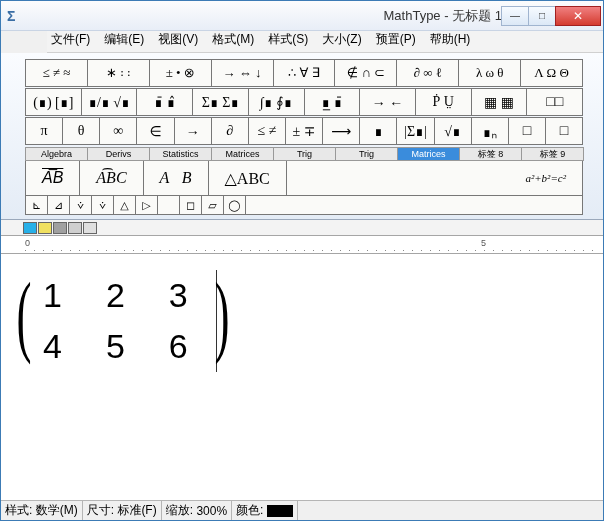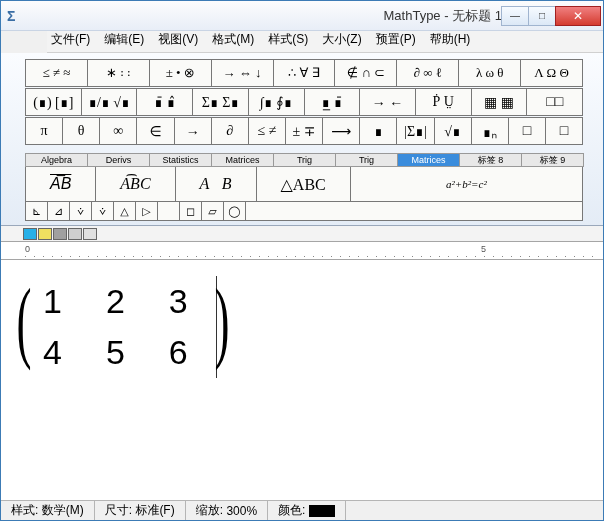--- a/index.html
+++ b/index.html
@@ -17,26 +17,26 @@
 .menubar { height: 22px; background: #f3f3f3; display: flex; align-items: flex-start; padding: 0 4px; border-bottom: 1px solid #d0d0d0; font-size: 12px; margin-left: 46px; }
 .menubar span { margin-right: 14px; cursor: default; }
 
 .toolarea { background: linear-gradient(#fafcff,#e4ecf6); padding: 6px 20px 4px 24px; border-bottom: 1px solid #9aa8bb; }
 .palette-row { display: flex; border: 1px solid #777; margin-bottom: 1px; }
 .palette-row .cell { flex: 1; border-right: 1px solid #777; height: 26px; display: flex; align-items: center; justify-content: center; font-size: 13px; font-family: "Times New Roman", serif; background: #fafaf8; cursor: pointer; position: relative; }
 .palette-row .cell:last-child { border-right: none; }
 .palette-row.r2 .cell { font-size: 14px; }
 .palette-row.r3 .cell { font-size: 14px; }
 
-.tabstrip { display: flex; margin-top: 8px; }
+.tabstrip { display: flex; margin-top: 2px; }
 .tab { flex: 1; height: 14px; background: #e8e8e8; border: 1px solid #999; margin-right: -1px; font-size: 9px; text-align: center; line-height: 13px; cursor: pointer; }
 .tab.active { background: #3a8cdc; color: #fff; }
 
 .bigrow { display: flex; border: 1px solid #777; border-top: none; }
-.bigrow .bcell { border-right: 1px solid #777; height: 34px; display: flex; align-items: center; justify-content: center; font-family: "Times New Roman", serif; font-style: italic; background: #fafaf8; padding: 0 24px; font-size: 16px; cursor: pointer; }
+.bigrow .bcell { border-right: 1px solid #777; height: 34px; display: flex; align-items: center; justify-content: flex-end; font-family: "Times New Roman", serif; font-style: italic; background: #fafaf8; padding: 0 16px; font-size: 16px; cursor: pointer; }
 .bigrow .bcell:last-child { border-right: none; flex: 1; }
 
 .smallrow { display: flex; border: 1px solid #777; border-top: none; }
 .smallrow .scell { width: 22px; height: 18px; border-right: 1px solid #777; display: flex; align-items: center; justify-content: center; font-size: 11px; background: #fafaf8; cursor: pointer; }
 .smallrow .scell.fill { flex: 1; border-right: none; }
 
 .colorbar { height: 16px; background: #f3f3f3; border-bottom: 1px solid #a5a5a5; display: flex; align-items: center; padding-left: 22px; gap: 1px; }
 .colorbar .sw { width: 14px; height: 12px; border: 1px solid #666; }
 
 .ruler { height: 18px; background: #fff; border-bottom: 1px solid #a5a5a5; position: relative; font-size: 9px; color: #555; }
@@ -46,21 +46,21 @@
 
 .canvas { flex: 1; background: #fff; position: relative; overflow: auto; }
 .matrix { position: absolute; left: 20px; top: 16px; font-family: "Times New Roman", serif; font-size: 34px; border-right: 1px solid #333; padding-right: 6px; }
 .matrix table { border-collapse: collapse; }
 .matrix td { padding: 6px 22px; text-align: center; }
 .paren { position: absolute; top: 16px; font-family: "Times New Roman", serif; font-size: 90px; line-height: 90px; transform: scaleX(0.5); }
 .paren.left { left: 8px; }
 .paren.right { left: 206px; }
 
 .statusbar { height: 20px; background: #f0f0f0; border-top: 1px solid #b5b5b5; display: flex; align-items: center; font-size: 12px; }
-.statusbar .seg { border-right: 1px solid #b5b5b5; padding: 0 10px; height: 100%; display: flex; align-items: center; }
+.statusbar .seg { border-right: 1px solid #b5b5b5; padding: 0 4px; height: 100%; display: flex; align-items: center; }
 .statusbar .colorbox { width: 26px; height: 12px; background: #000; margin-left: 4px; }
 </style>
 </head>
 <body>
 
 <div class="window">
 
   <div class="titlebar">
     <span class="icon">Σ</span>
     <span class="title">MathType - 无标题 1</span>

